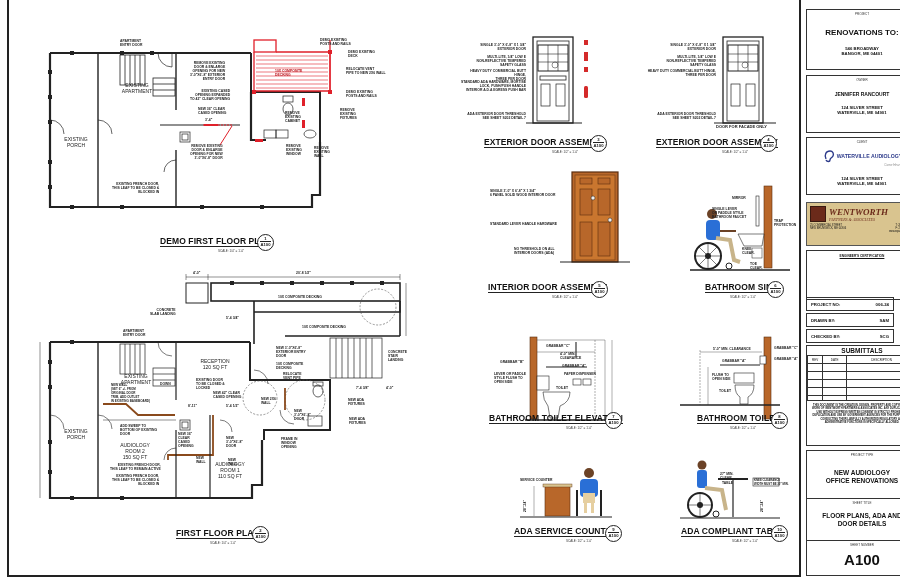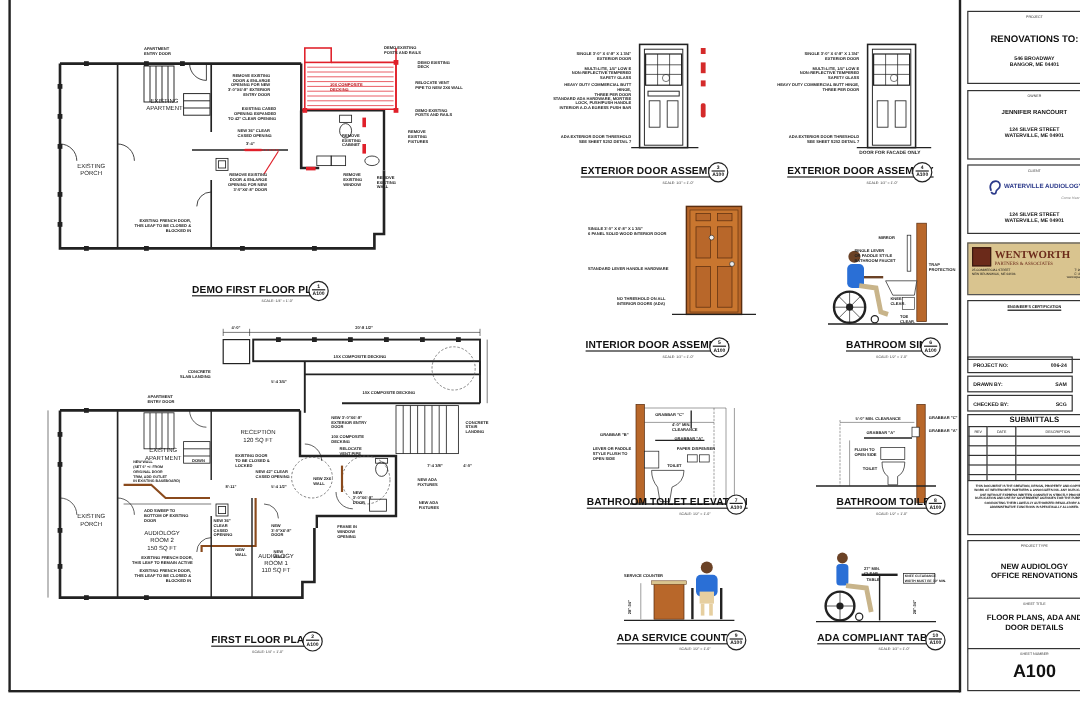--- a/index.html
+++ b/index.html
@@ -641,21 +641,21 @@
         </svg>
       <span style="color:#2c3a8a;font-weight:bold;font-size:5.2px;margin-left:1px;">WATERVILLE AUDIOLOGY</span>
     </div>
     <div style="font-size:3px;color:#888;font-style:italic;text-align:right;padding-right:6px;">Come Hear With Us</div>
     <div class="addr" style="margin-top:9px;white-space:pre-line;">124 SILVER STREET
 WATERVILLE, ME 04901</div>
   </div>
   <div class="tb wentworth" style="top:202px;height:44px;border-color:#555;">
     <div style="display:flex;align-items:center;padding:3px 3px 0 3px;">
       <div style="width:16px;height:16px;background:#6b2a1a;border:1px solid #3a1a10;"></div>
-      <div style="margin-left:3px;text-align:left;">
+      <div style="margin-left:3px;text-align:left;font-style:italic;">
         <div style="font-family:'Liberation Serif',serif;font-weight:bold;font-size:9px;color:#6b2a1a;">WENTWORTH</div>
         <div style="font-family:'Liberation Serif',serif;font-size:4px;color:#6b2a1a;">PARTNERS &amp; ASSOCIATES</div>
       </div>
     </div>
     <div style="display:flex;justify-content:space-between;padding:2px 3px;font-size:2.6px;line-height:3.2px;text-align:left;">
       <span style="white-space:pre-line;">25 COMMERCIAL STREET
 NEW BRUNSWICK, ME 04X06</span>
       <span style="white-space:pre-line;text-align:right;">T: 207.555.0100
 F: 207.555.0111
 www.wpa-design.com</span>

